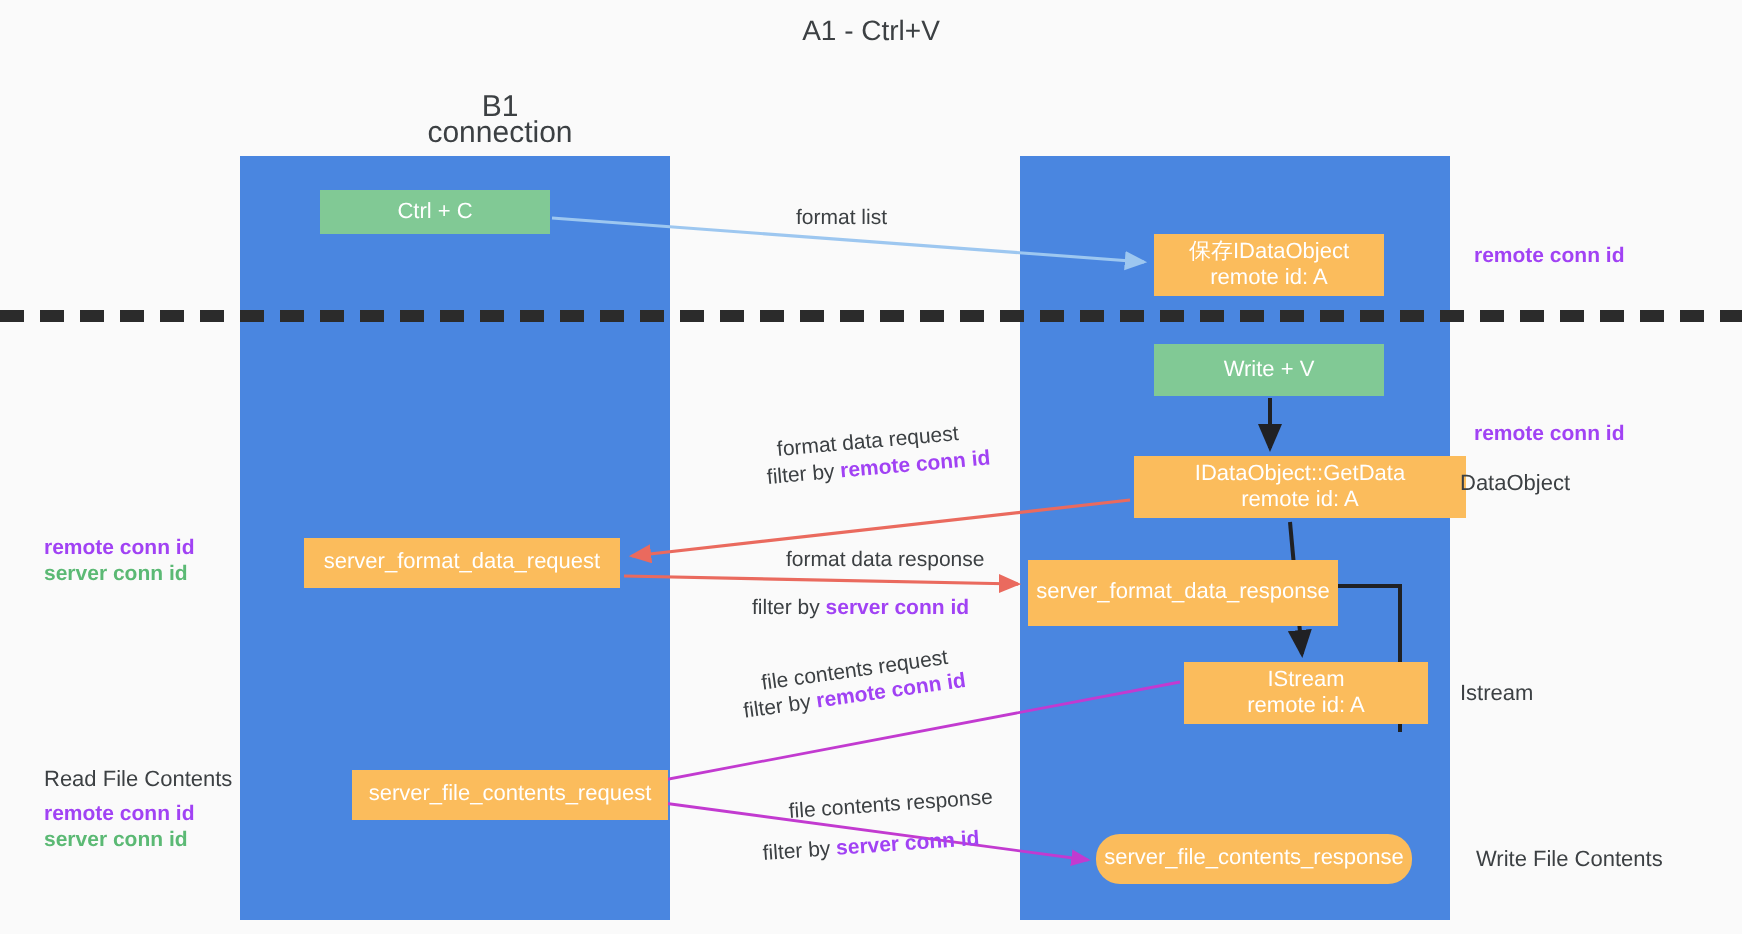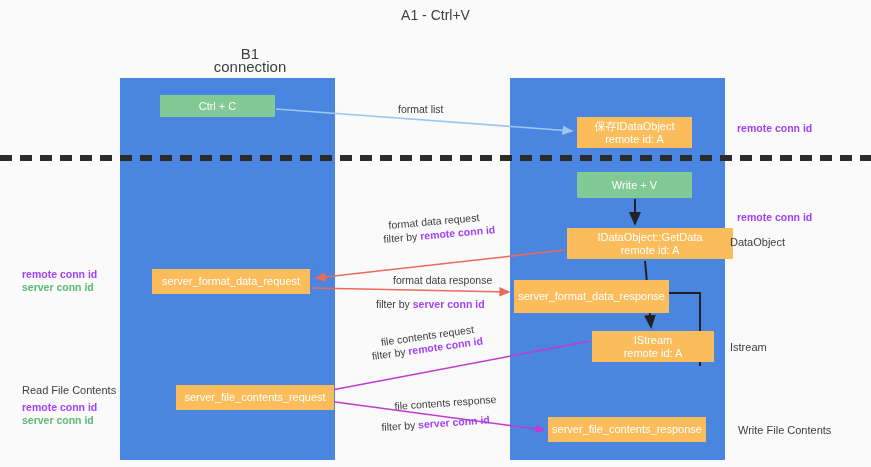--- a/index.html
+++ b/index.html
@@ -48,21 +48,21 @@
   .node .l2{font-size:11px;line-height:13px;}
 
   #n-ctrlc{left:160px;top:95px;width:115px;height:22px;}
   #n-idataobject{left:577px;top:117px;width:115px;height:31px;}
   #n-ctrlv{left:577px;top:172px;width:115px;height:26px;}
   #n-getdata{left:567px;top:228px;width:166px;height:31px;}
   #n-sfdreq{left:152px;top:269px;width:158px;height:25px;}
   #n-sfdresp{left:514px;top:280px;width:155px;height:33px;}
   #n-istream{left:592px;top:331px;width:122px;height:31px;}
   #n-sfcreq{left:152px;top:385px;width:158px;height:25px;margin-left:24px;}
-  #n-sfcresp{left:548px;top:417px;width:158px;height:25px;}
+  #n-sfcresp{left:548px;top:417px;width:158px;height:25px;border-radius:12px;}
 
   
   .side-label{position:absolute;font-size:11px;line-height:13px;color:#3c4043;white-space:nowrap;}
   #sl-dataobject{left:730px;top:236px;}
   #sl-istream{left:730px;top:341px;}
   #sl-write{left:738px;top:424px;}
 
   
   .annot{position:absolute;font-size:10.5px;line-height:13px;font-weight:bold;white-space:nowrap;}
   .purple{color:#a142f4;}

